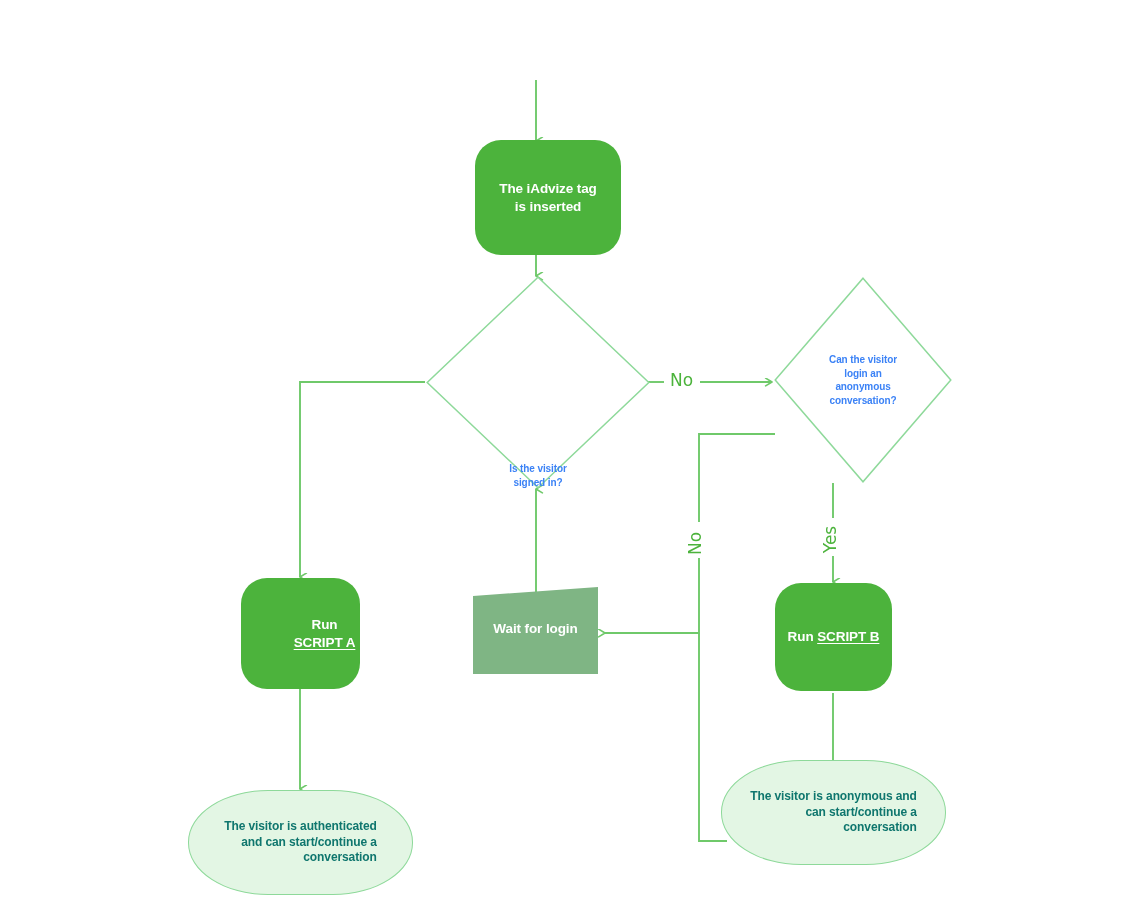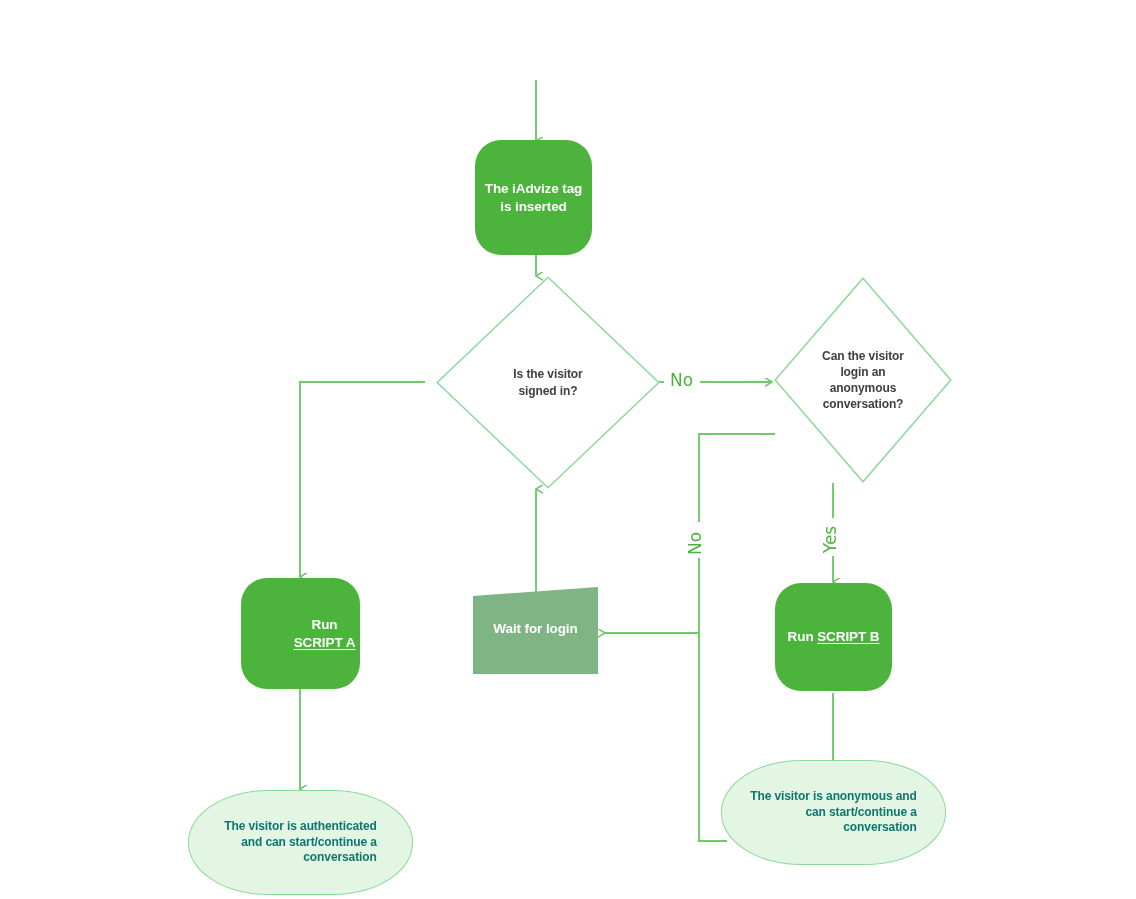--- a/index.html
+++ b/index.html
@@ -84,22 +84,22 @@
   .shape-diamond .diamond-bg {
     position: absolute;
     left: 0; top: 0;
     width: 100%;
     height: 100%;
     z-index: 0;
   }
   .shape-diamond .label {
     position: relative;
     z-index: 1;
-    color: #404040;
-    font-size: 12px;
+    color: #3b82f6;
+    font-size: 10px;
     line-height: 1.35;
   }
 
   
   .shape-slant {
     background: transparent;
   }
   .shape-slant .slant-bg {
     position: absolute;
     left: 0; top: 0;
@@ -173,28 +173,28 @@
       <path d="M833,483 L833,518"></path>
       <path d="M833,556 L833,582" marker-end="url(#arrow-down)"></path>
 
       <path d="M300,689 L300,789" marker-end="url(#arrow-down)"></path>
 
       <path d="M833,693 L833,789" marker-end="url(#arrow-down)"></path>
     </g>
   </svg>
 
 
-  <div class="node shape-process" style="left:475px; top:140px; width:117px; height:115px;align-items:center;">
+  <div class="node shape-process" style="left:475px; top:140px; width:146px; height:115px;align-items:center;">
     <div class="label">
       <span>The iAdvize tag</span><br>
       <span>is inserted</span>
     </div>
   </div>
 
-  <div class="node shape-diamond" style="left:436px; top:276px; width:224px; height:213px;">
+  <div class="node shape-diamond" style="left:426px; top:276px; width:224px; height:213px;align-items:flex-end;">
     <svg class="diamond-bg" viewBox="0 0 224 213" preserveAspectRatio="none" xmlns="http://www.w3.org/2000/svg">
       <polygon points="112,1.2 222.8,106.5 112,211.8 1.2,106.5" fill="#ffffff" stroke="#8ed99a" stroke-width="1.5"></polygon>
     </svg>
     <div class="label">
       <span>Is the visitor</span><br>
       <span>signed in?</span>
     </div>
   </div>
 
   <div class="node shape-diamond" style="left:774px; top:277px; width:178px; height:206px;">

